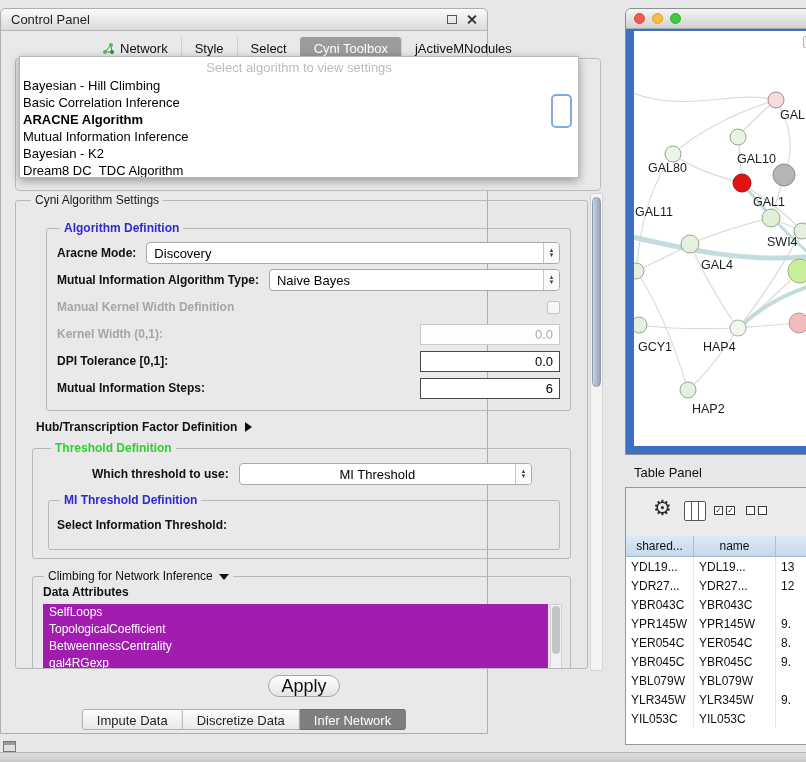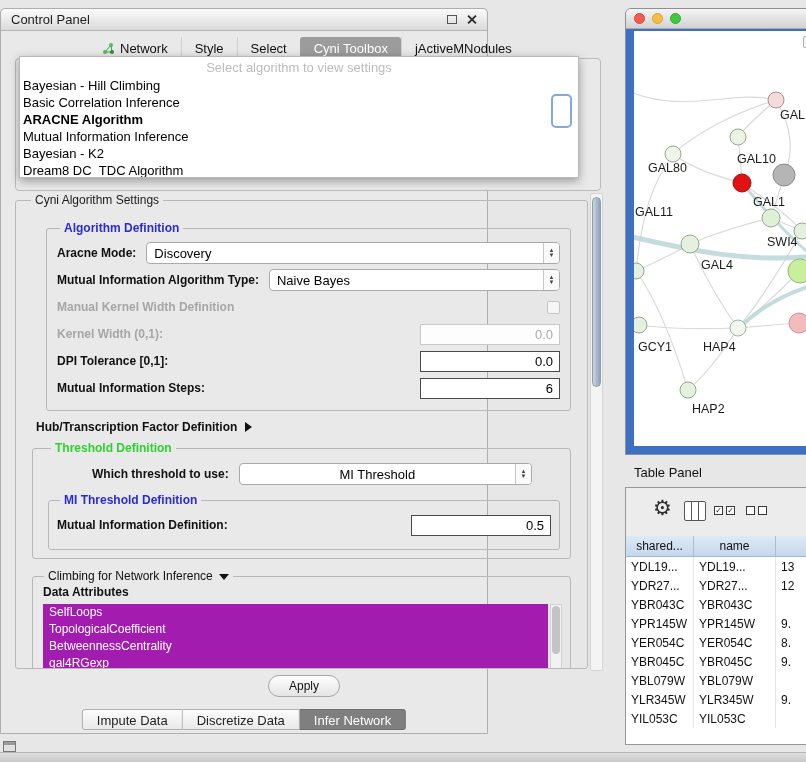--- a/index.html
+++ b/index.html
@@ -80,21 +80,21 @@
   .thresh-row { margin: 6px 30px 4px 46px; text-align: center; }
 
   .src-sub { font-size: 12px; font-weight: bold; margin: 2px 0 5px 4px; }
   .src-list { position: relative; margin: 0 2px 0 4px; height: 72px; overflow: hidden; }
   .src-item { height: 17px; line-height: 17px; background: #a21caf; color: #fff; font-size: 12px; padding-left: 6px;
               width: calc(100% - 14px); white-space: nowrap; }
   .src-vscroll { position: absolute; right: 0; top: 0; bottom: 0; width: 12px; background: #f2f2f2; border: 1px solid #d0d0d0; }
   .src-vthumb { position: absolute; left: 1px; right: 1px; top: 1px; height: 48px; background: #c4c4c4; border-radius: 4px; }
 
   .apply-btn { position: absolute; left: 267px; top: 666px; width: 72px; height: 22px; border: 1px solid #a7a7a7;
-               border-radius: 11px; background: linear-gradient(#ffffff, #e4e4e4); font-size: 12px; font-family: inherit; color: #111; }
+               border-radius: 11px; background: linear-gradient(#ffffff, #e4e4e4); font-size: 18px; font-family: inherit; color: #111; }
 
   .bottom-tabs { position: absolute; top: 700px; left: 50%; transform: translateX(-50%); display: flex; }
   .btab { height: 21px; line-height: 21px; padding: 0 14px; font-size: 13px; background: linear-gradient(#fcfcfc, #e9e9e9);
           border: 1px solid #b0b0b0; border-left: none; color: #222; white-space: nowrap; }
   .btab:first-child { border-left: 1px solid #b0b0b0; border-radius: 3px 0 0 3px; }
   .btab:last-child { border-radius: 0 3px 3px 0; }
   .btab.selected { background: #7f7f7f; color: #fff; border-color: #6e6e6e; }
 
   
   .net-win { position: absolute; left: 625px; top: 8px; width: 200px; height: 447px; border: 1px solid #8f8f8f;
@@ -256,22 +256,21 @@
                   <span>▲</span>
                   <span>▼</span>
                 </span>
             </div>
           </div>
           <fieldset class="fs-mi">
             <legend>
               <span>MI Threshold Definition</span>
             </legend>
             <div class="row">
-              <span class="lbl">Mutual Information Definition:</span>
-              <input class="tfield" value="0.5" style="">
+              <span class="lbl">Select Information Threshold:</span>
             </div>
           </fieldset>
         </fieldset>
 
         <fieldset class="fs-src">
           <legend>
             <span>Climbing for Network Inference</span><span class="tri-down"></span>
           </legend>
           <div class="src-sub">Data Attributes</div>
           <div class="src-list">

